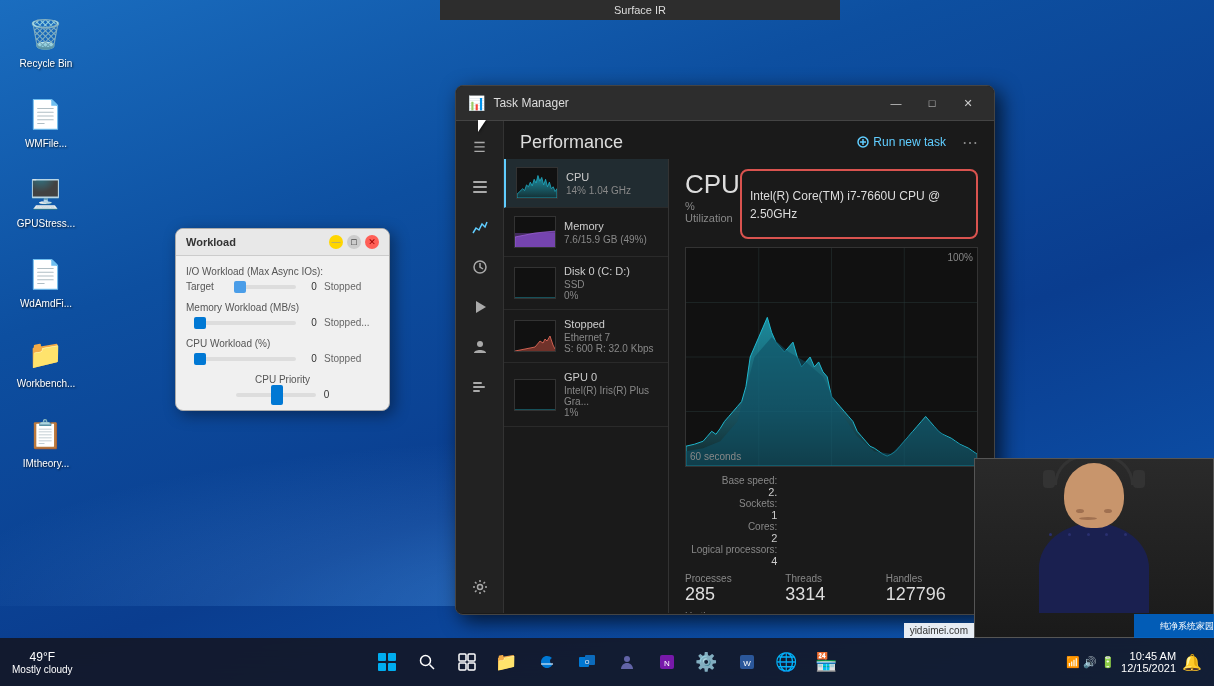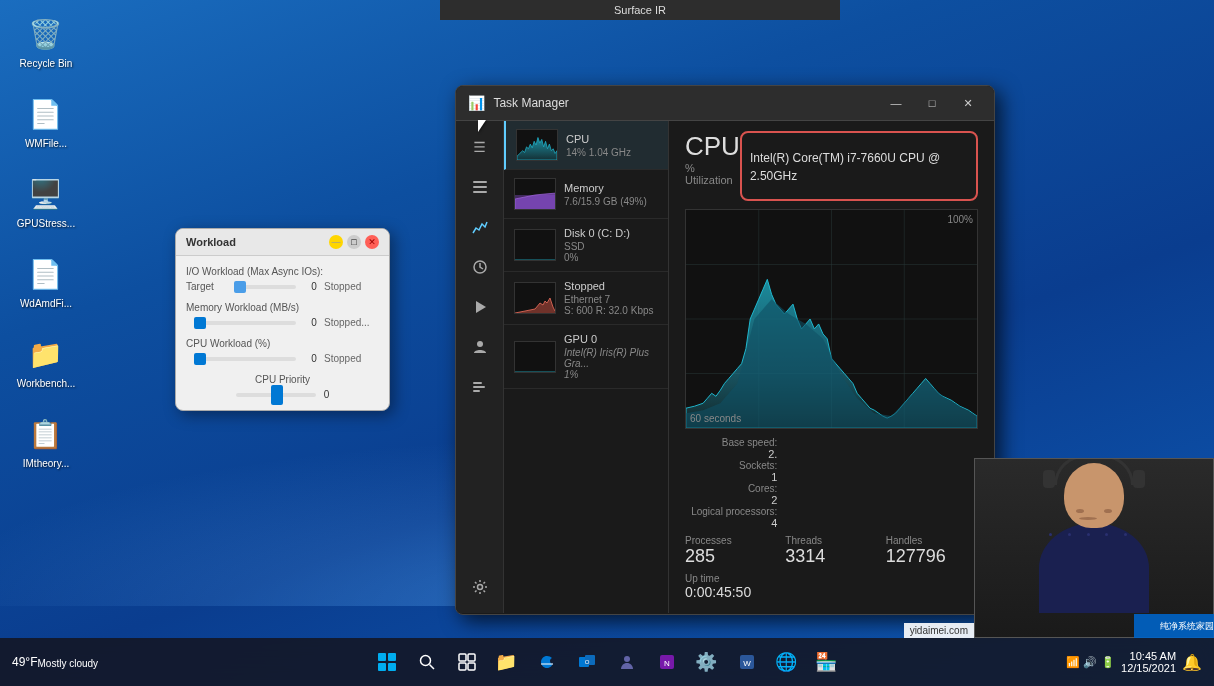--- a/index.html
+++ b/index.html
@@ -73,22 +73,22 @@
       display: flex;
       align-items: center;
       justify-content: center;
       border-radius: 8px;
       cursor: pointer;
       font-size: 18px;
     }
 
     .weather-info {
       display: flex;
-      flex-direction: row;
-      align-items: flex-end;
+      flex-direction: column;
+      align-items: center;
       font-size: 10px;
       color: white;
       margin-right: 24px;
     }
     .weather-temp { font-size: 12px; font-weight: 500; }
     .clock { text-align: right; font-size: 11px; }
 
     
     .desktop-icons {
       position: absolute;
@@ -675,20 +675,34 @@
         <div class="tm-sidebar-icon tm-sidebar-bottom" style="margin-top:auto;">
           <svg width="16" height="16" viewBox="0 0 16 16" fill="none" stroke="#aaa" stroke-width="1.5">
               <circle cx="8" cy="8" r="2.5"></circle>
               <path d="M8,1 L8,3 M8,13 L8,15 M1,8 L3,8 M13,8 L15,8 M3,3 L4.5,4.5 M11.5,11.5 L13,13 M13,3 L11.5,4.5 M4.5,11.5 L3,13"></path>
             </svg>
         </div>
       </div>
 
       <div class="tm-main">
 
+        <div class="tm-header">
+          <span class="tm-header-title">Performance</span>
+          <div class="tm-header-actions">
+            <button class="run-new-task-btn">
+              <svg width="12" height="12" viewBox="0 0 12 12" fill="none" stroke="#60cdff" stroke-width="1.5">
+                  <circle cx="6" cy="6" r="5"></circle>
+                  <line x1="6" y1="3" x2="6" y2="9"></line>
+                  <line x1="3" y1="6" x2="9" y2="6"></line>
+                </svg>
+              <span>Run new task</span>
+            </button>
+            <div style="color:#888;cursor:pointer;font-size:16px;">⋯</div>
+          </div>
+        </div>
 
         <div class="tm-body">
 
           <div class="perf-list">
 
             <div class="perf-item selected">
               <div class="perf-item-graph">
                 <svg class="cpu-mini-graph" viewBox="0 0 42 32" preserveAspectRatio="none">
                   <defs>
                     <linearGradient id="cpuGrad" x1="0" y1="0" x2="0" y2="1">
@@ -749,21 +763,21 @@
 
             <div class="perf-item">
               <div class="perf-item-graph">
                 <svg width="42" height="32" viewBox="0 0 42 32" preserveAspectRatio="none">
                   <rect x="0" y="0" width="42" height="32" fill="#111"></rect>
                   <line x1="0" y1="30" x2="42" y2="30" stroke="#20b0c8" stroke-width="0.8"></line>
                 </svg>
               </div>
               <div class="perf-item-info">
                 <div class="perf-item-name">GPU 0</div>
-                <div class="perf-item-detail" style="white-space:pre-line;font-style:italic;">Intel(R) Iris(R) Plus Gra...
+                <div class="perf-item-detail" style="white-space:pre-line;">Intel(R) Iris(R) Plus Gra...
 1%</div>
               </div>
             </div>
           </div>
 
           <div class="perf-detail">
             <div class="perf-detail-header">
               <div>
                 <div class="cpu-title">CPU</div>
                 <div class="cpu-subtitle">% Utilization</div>

